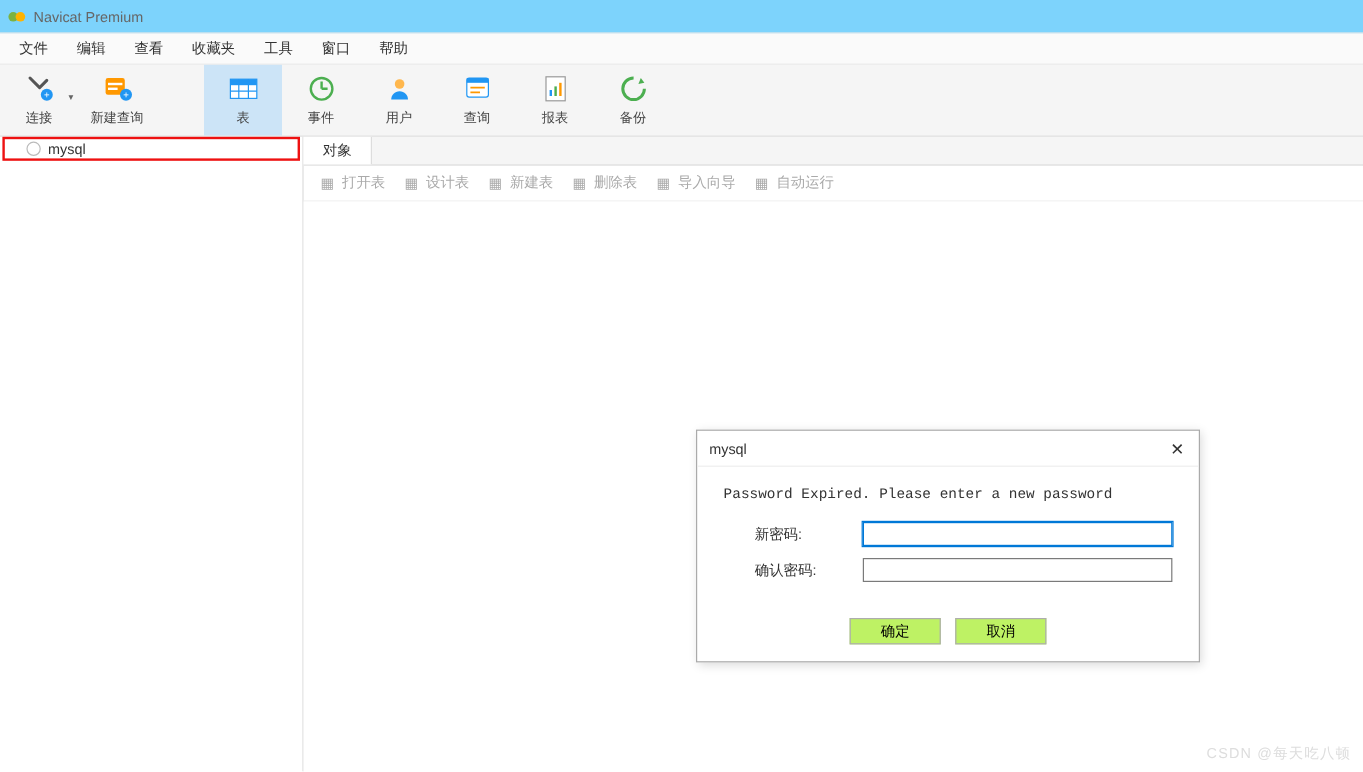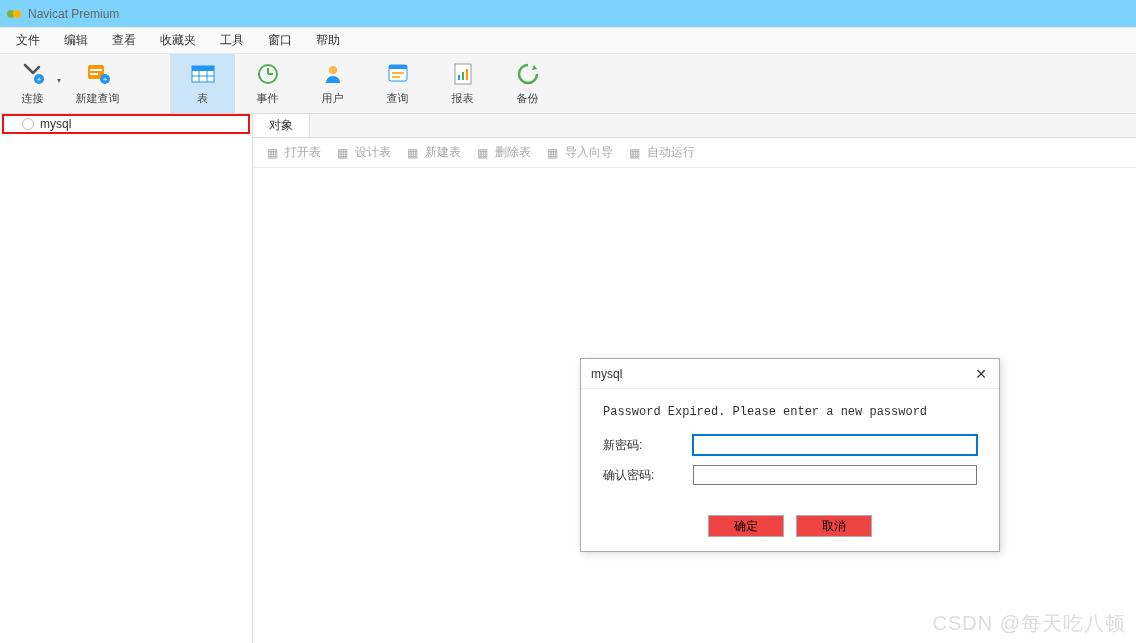--- a/index.html
+++ b/index.html
@@ -31,27 +31,27 @@
 .sub-btn { display: flex; align-items: center; gap: 4px; padding: 2px 6px; color: #aaa; cursor: pointer; font-size: 12px; }
 .sub-btn .mini-icon { width: 14px; height: 14px; }
 .content-body { flex: 1; background: #fff; }
 
 .dialog { position: absolute; left: 580px; top: 358px; width: 420px; background: #fff; border: 1px solid #aaa; box-shadow: 2px 2px 8px rgba(0,0,0,0.15); }
 .dialog-title { height: 30px; display: flex; align-items: center; justify-content: space-between; padding: 0 8px 0 10px; border-bottom: 1px solid #eee; }
 .dialog-title .close { width: 20px; text-align: center; cursor: pointer; font-size: 14px; }
 .dialog-body { padding: 16px 22px 12px; }
 .dialog-msg { font-size: 12px; color: #333; margin-bottom: 16px; font-family: Liberation Mono, monospace; }
 .dialog-row { display: flex; align-items: center; margin-bottom: 10px; }
-.dialog-row label { width: 90px; font-size: 12px; color: #333; }
+.dialog-row label { width: 90px; font-size: 12px; color: #333; margin-left: 26px; }
 .dialog-row input { flex: 1; height: 20px; border: 1px solid #7a7a7a; padding: 0 4px; font-size: 12px; }
 .dialog-row input.focused { border-color: #0078d7; outline: 1px solid #0078d7; }
 .dialog-buttons { display: flex; justify-content: center; gap: 12px; padding: 8px 0 14px; }
-.dialog-buttons button { width: 76px; height: 22px; border: 1px solid #adadad; background: #ef4444; cursor: pointer; font-size: 12px; }
-
-.watermark { position: absolute; right: 10px; bottom: 6px; font-size: 20px; color: #ddd; font-weight: 400; letter-spacing: 1px; }
+.dialog-buttons button { width: 76px; height: 22px; border: 1px solid #adadad; background: #bef264; cursor: pointer; font-size: 12px; }
+
+.watermark { position: absolute; right: 10px; bottom: 6px; font-size: 12px; color: #ddd; font-weight: 400; letter-spacing: 1px; }
 </style>
 </head>
 <body>
 
 <div class="titlebar">
   <span class="logo">
     <svg viewBox="0 0 16 16">
         <circle cx="5" cy="8" r="4" fill="#7cb342"></circle>
         <circle cx="11" cy="8" r="4" fill="#ffb300"></circle>
       </svg>

